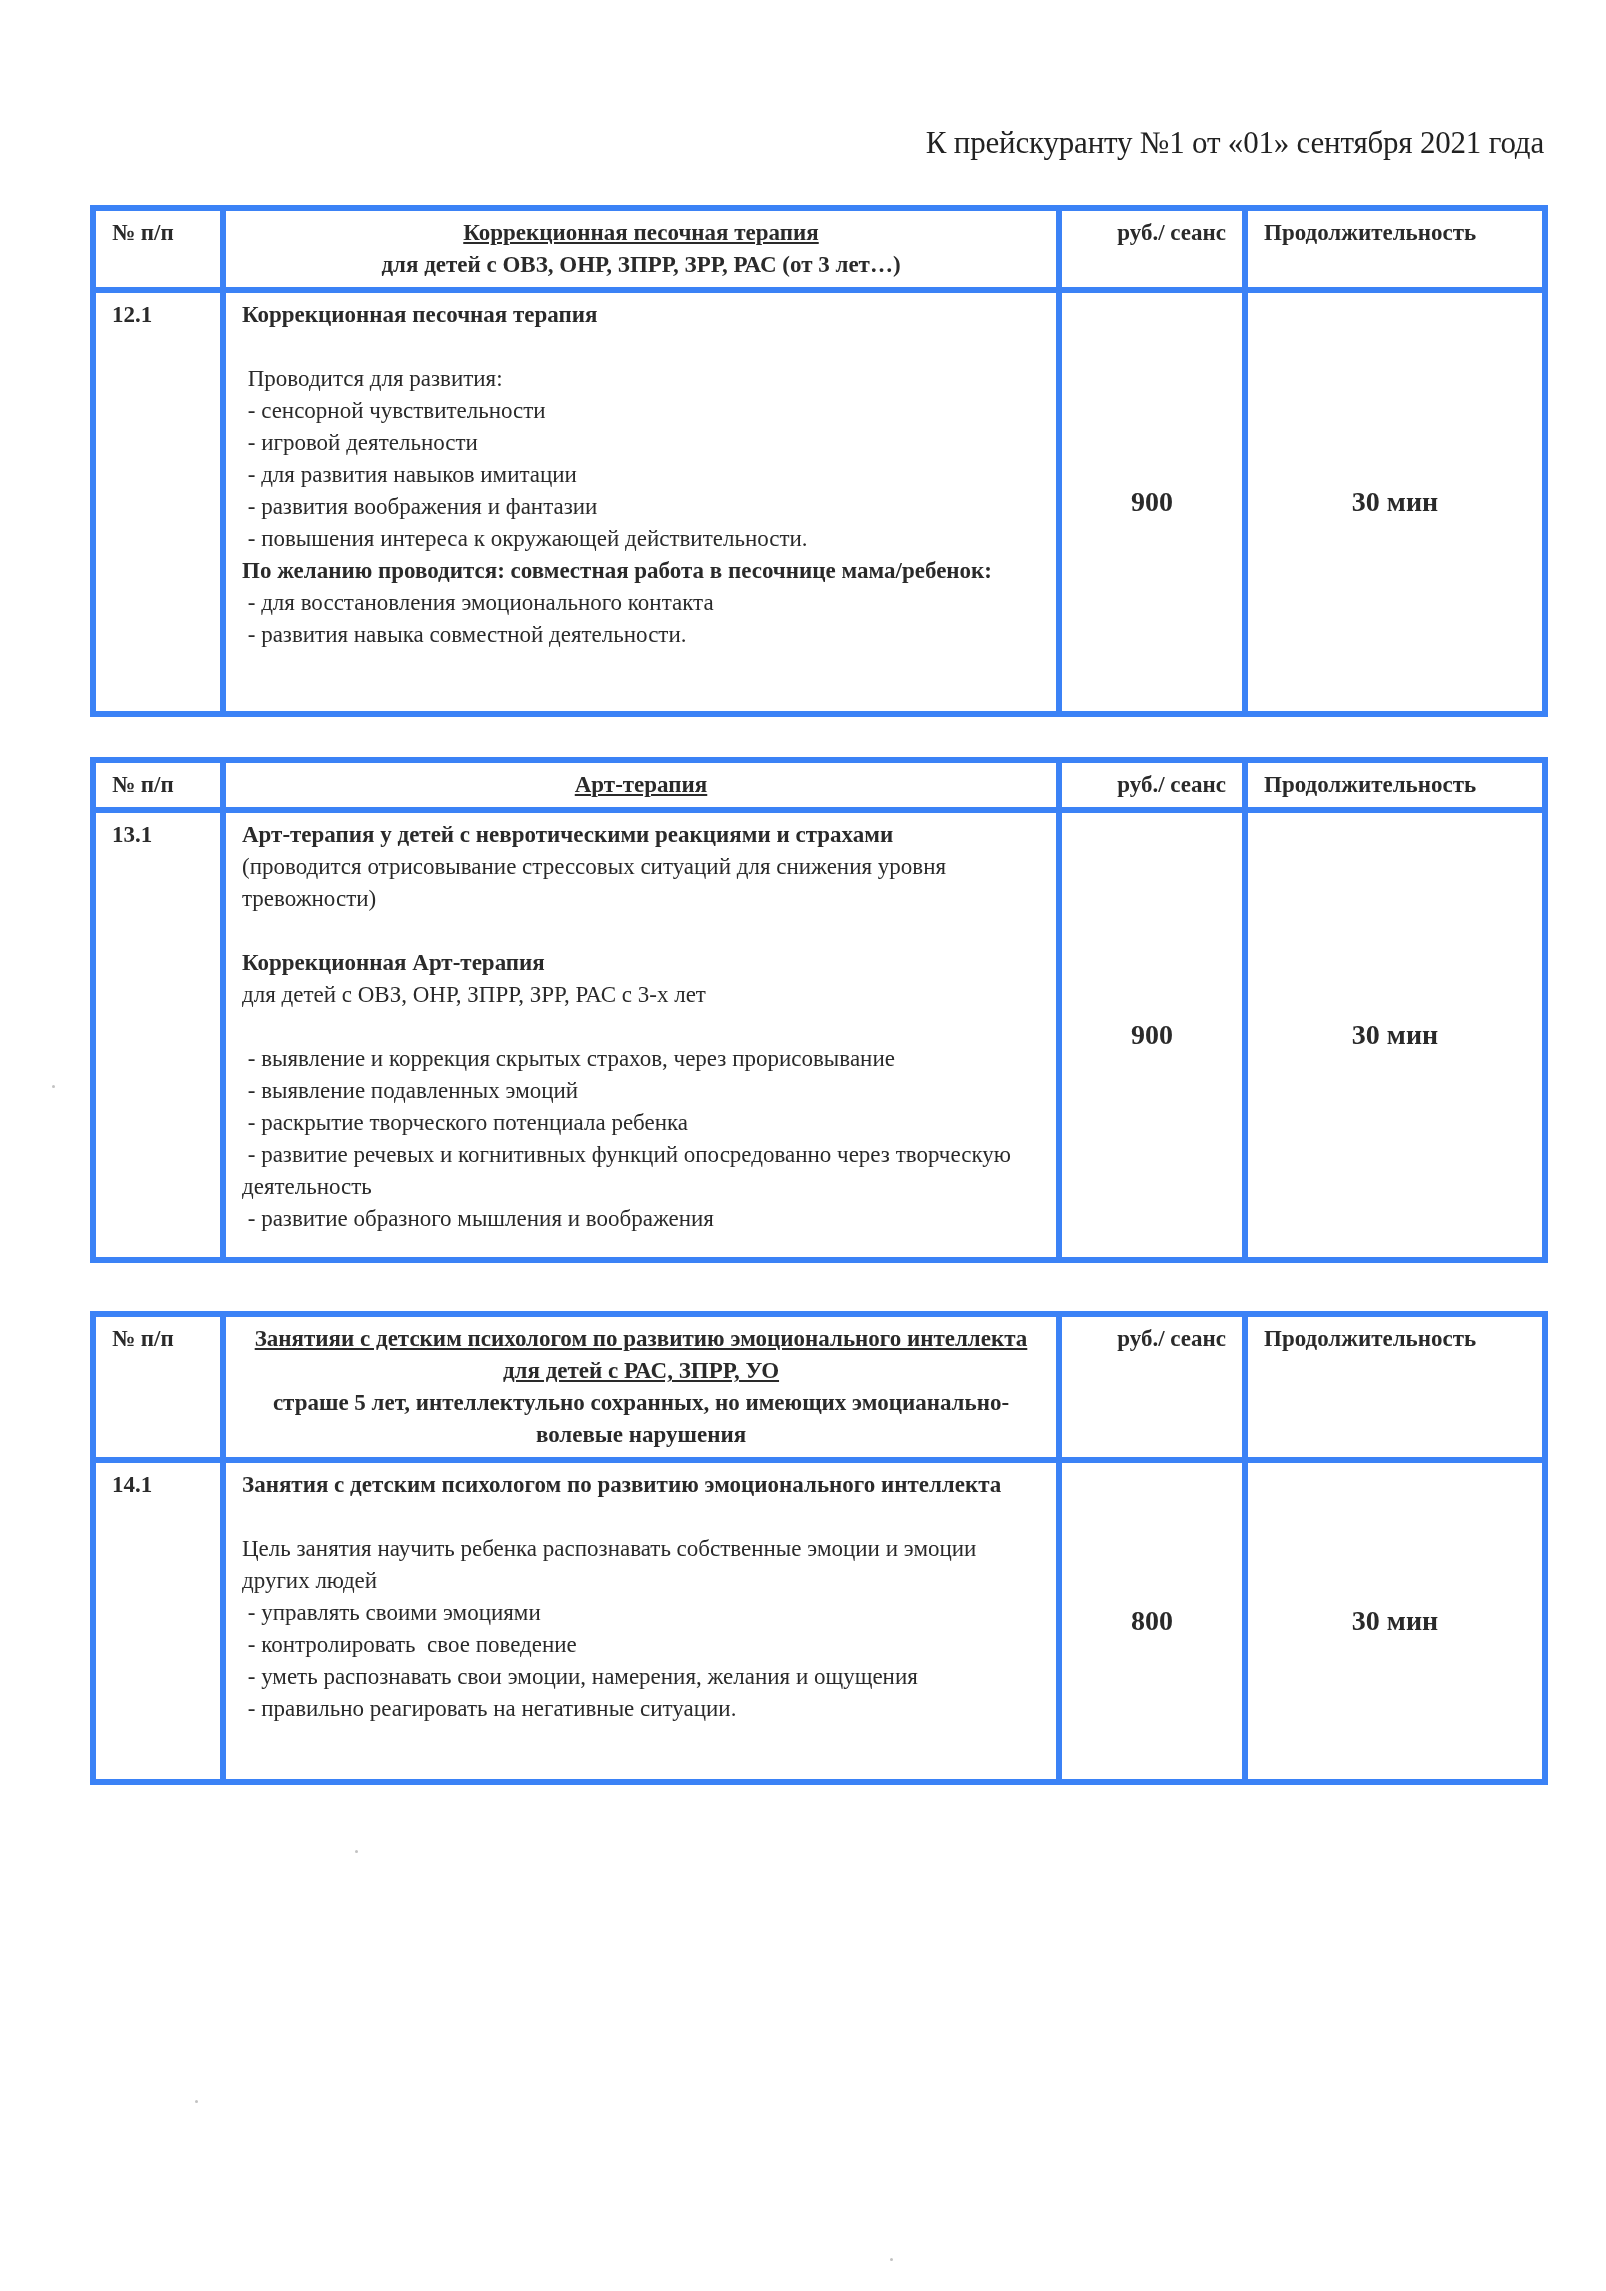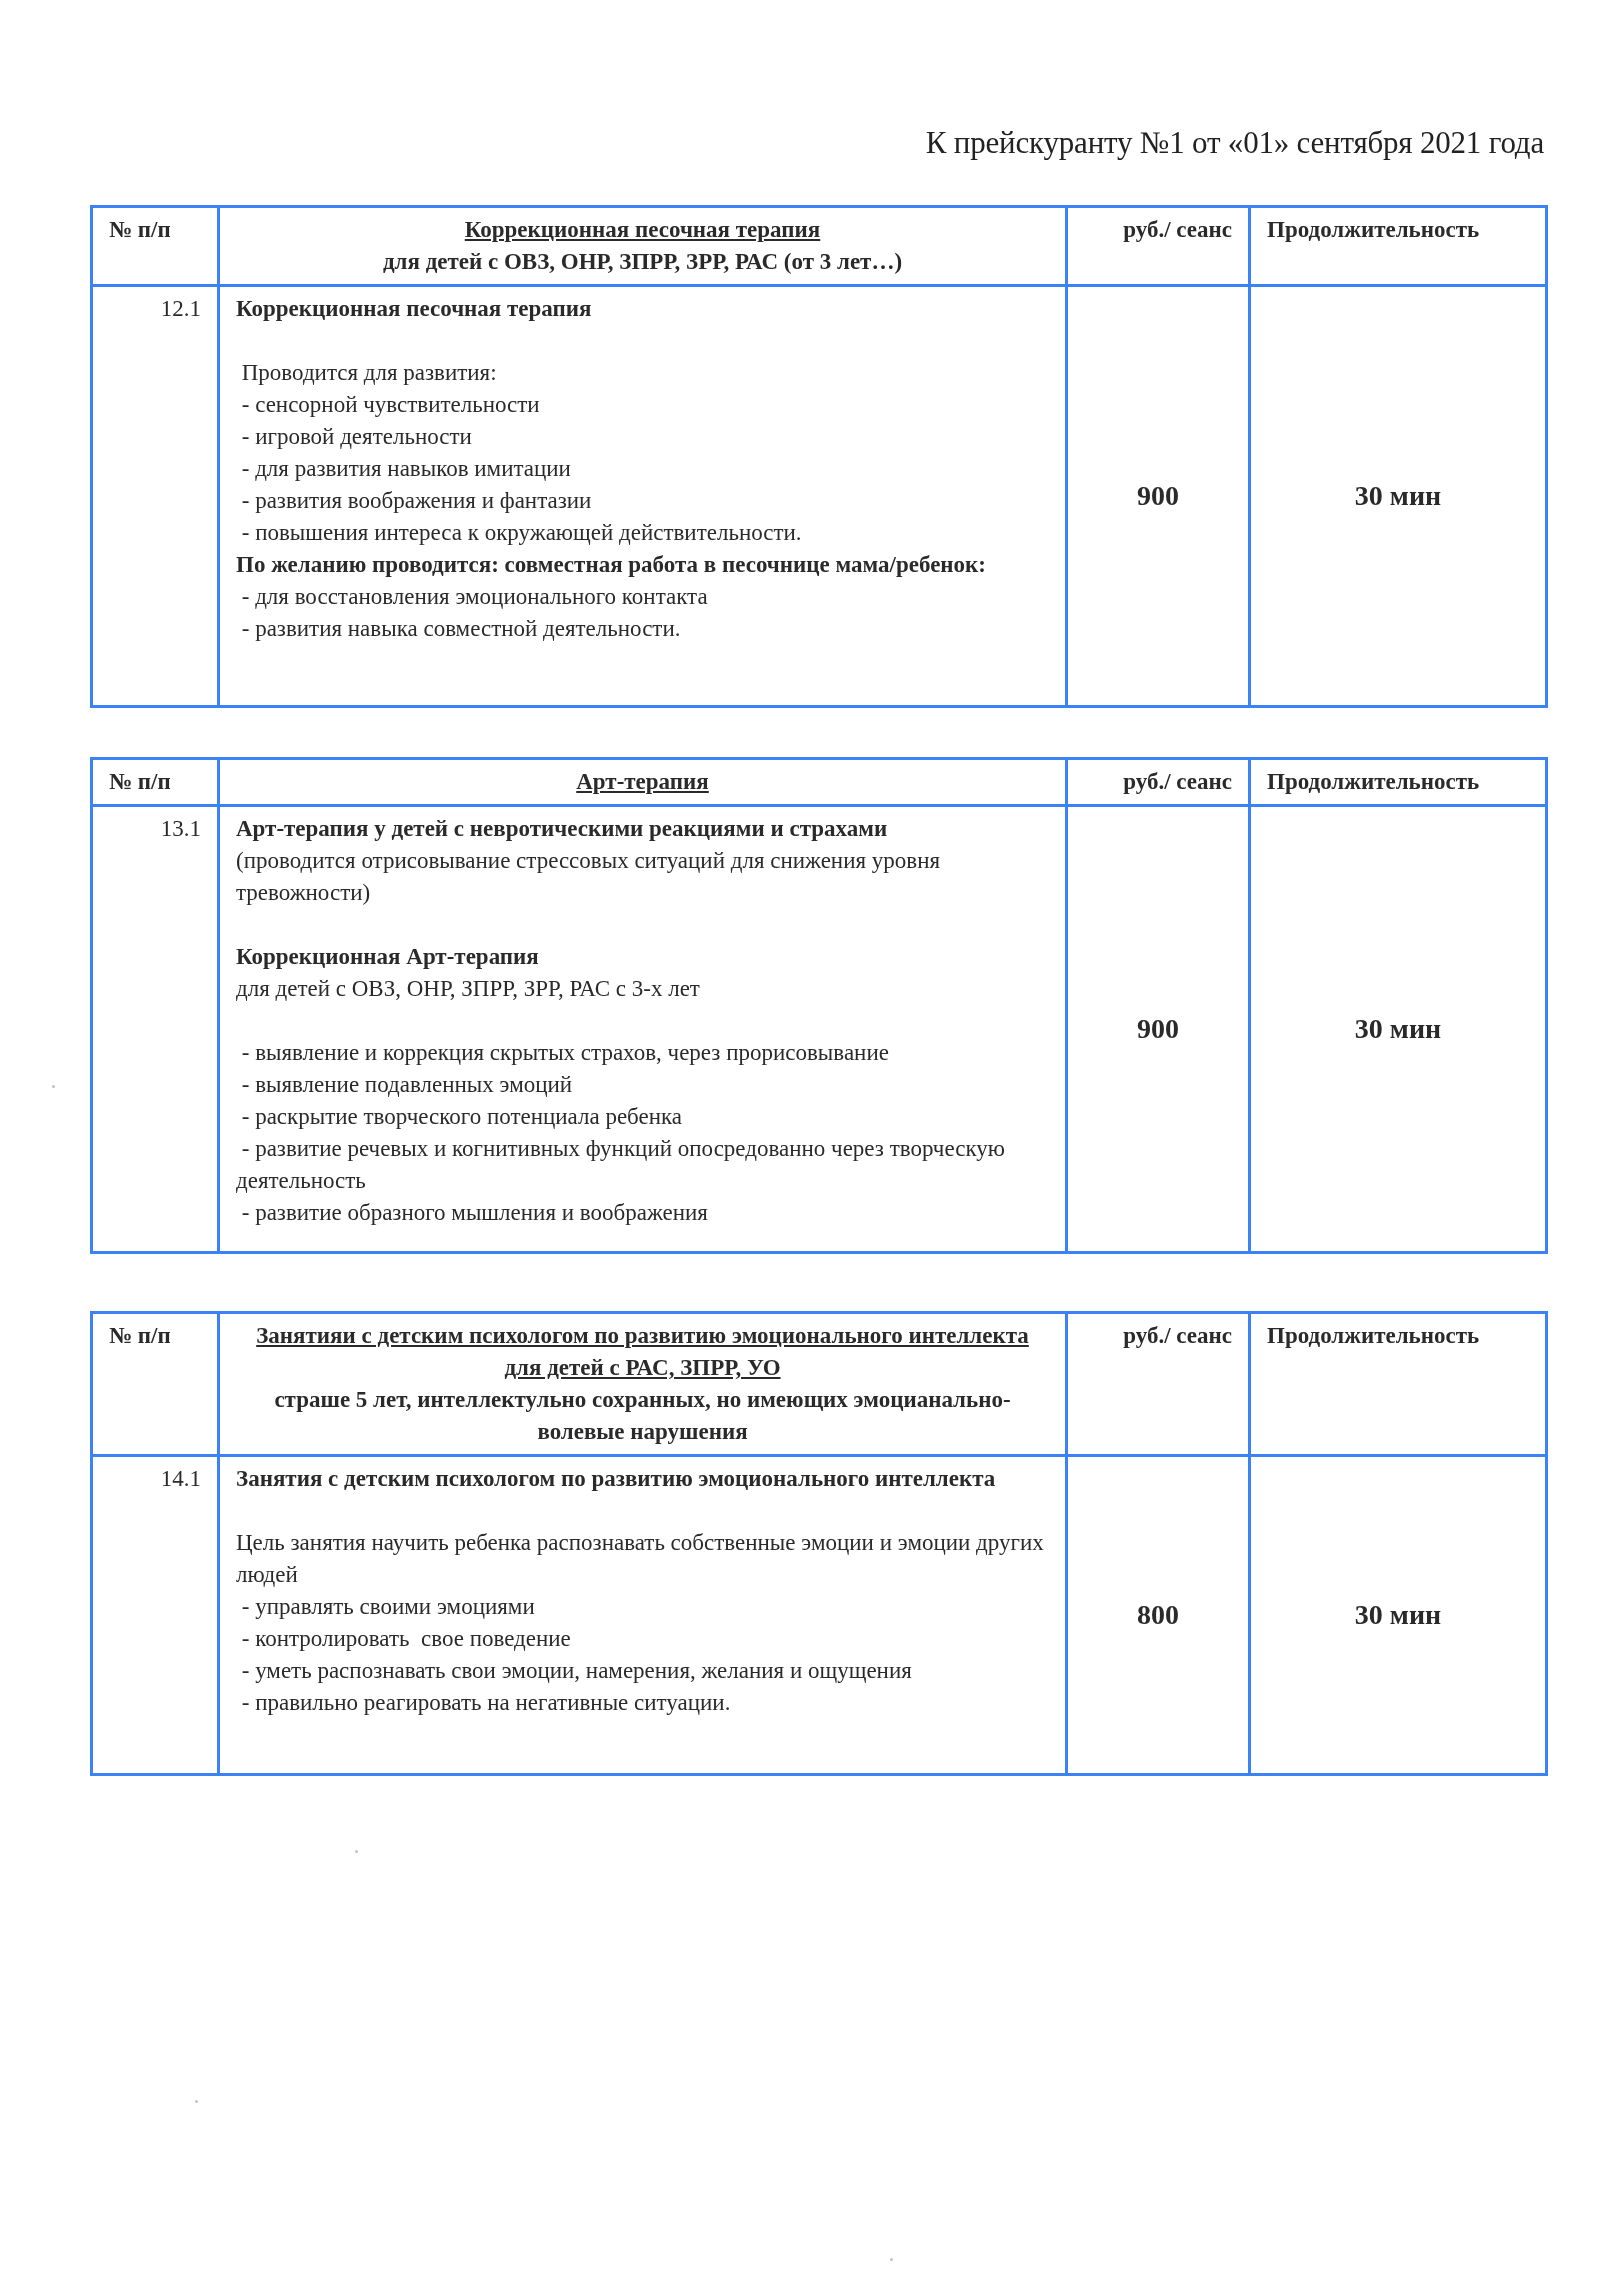--- a/index.html
+++ b/index.html
@@ -26,21 +26,21 @@
     .price-table {
       position: absolute;
       left: 90px;
       width: 1458px;
       border-collapse: collapse;
       table-layout: fixed;
       font-size: 23px;
       line-height: 32px;
     }
     .price-table td, .price-table th {
-      border: 3px solid #3b82f6;
+      border: 6px solid #3b82f6;
       vertical-align: top;
       padding: 6px 16px;
     }
     .price-table thead th {
       font-weight: bold;
       text-align: center;
     }
     .price-table thead th.col-num { text-align: left; }
     .price-table thead th.col-price { text-align: right; }
     .price-table thead th.col-dur { text-align: left; }
@@ -52,22 +52,21 @@
       text-decoration: underline;
       font-weight: bold;
       display: block;
     }
     .head-sub {
       font-weight: bold;
       display: block;
       text-align: center;
     }
     .row-num {
-      font-weight: normal;
-      text-align: right;
+      font-weight: bold;
     }
     .row-title {
       font-weight: bold;
       display: block;
     }
     .line {
       display: block;
       white-space: pre-wrap;
     }
     .bold { font-weight: bold; }

